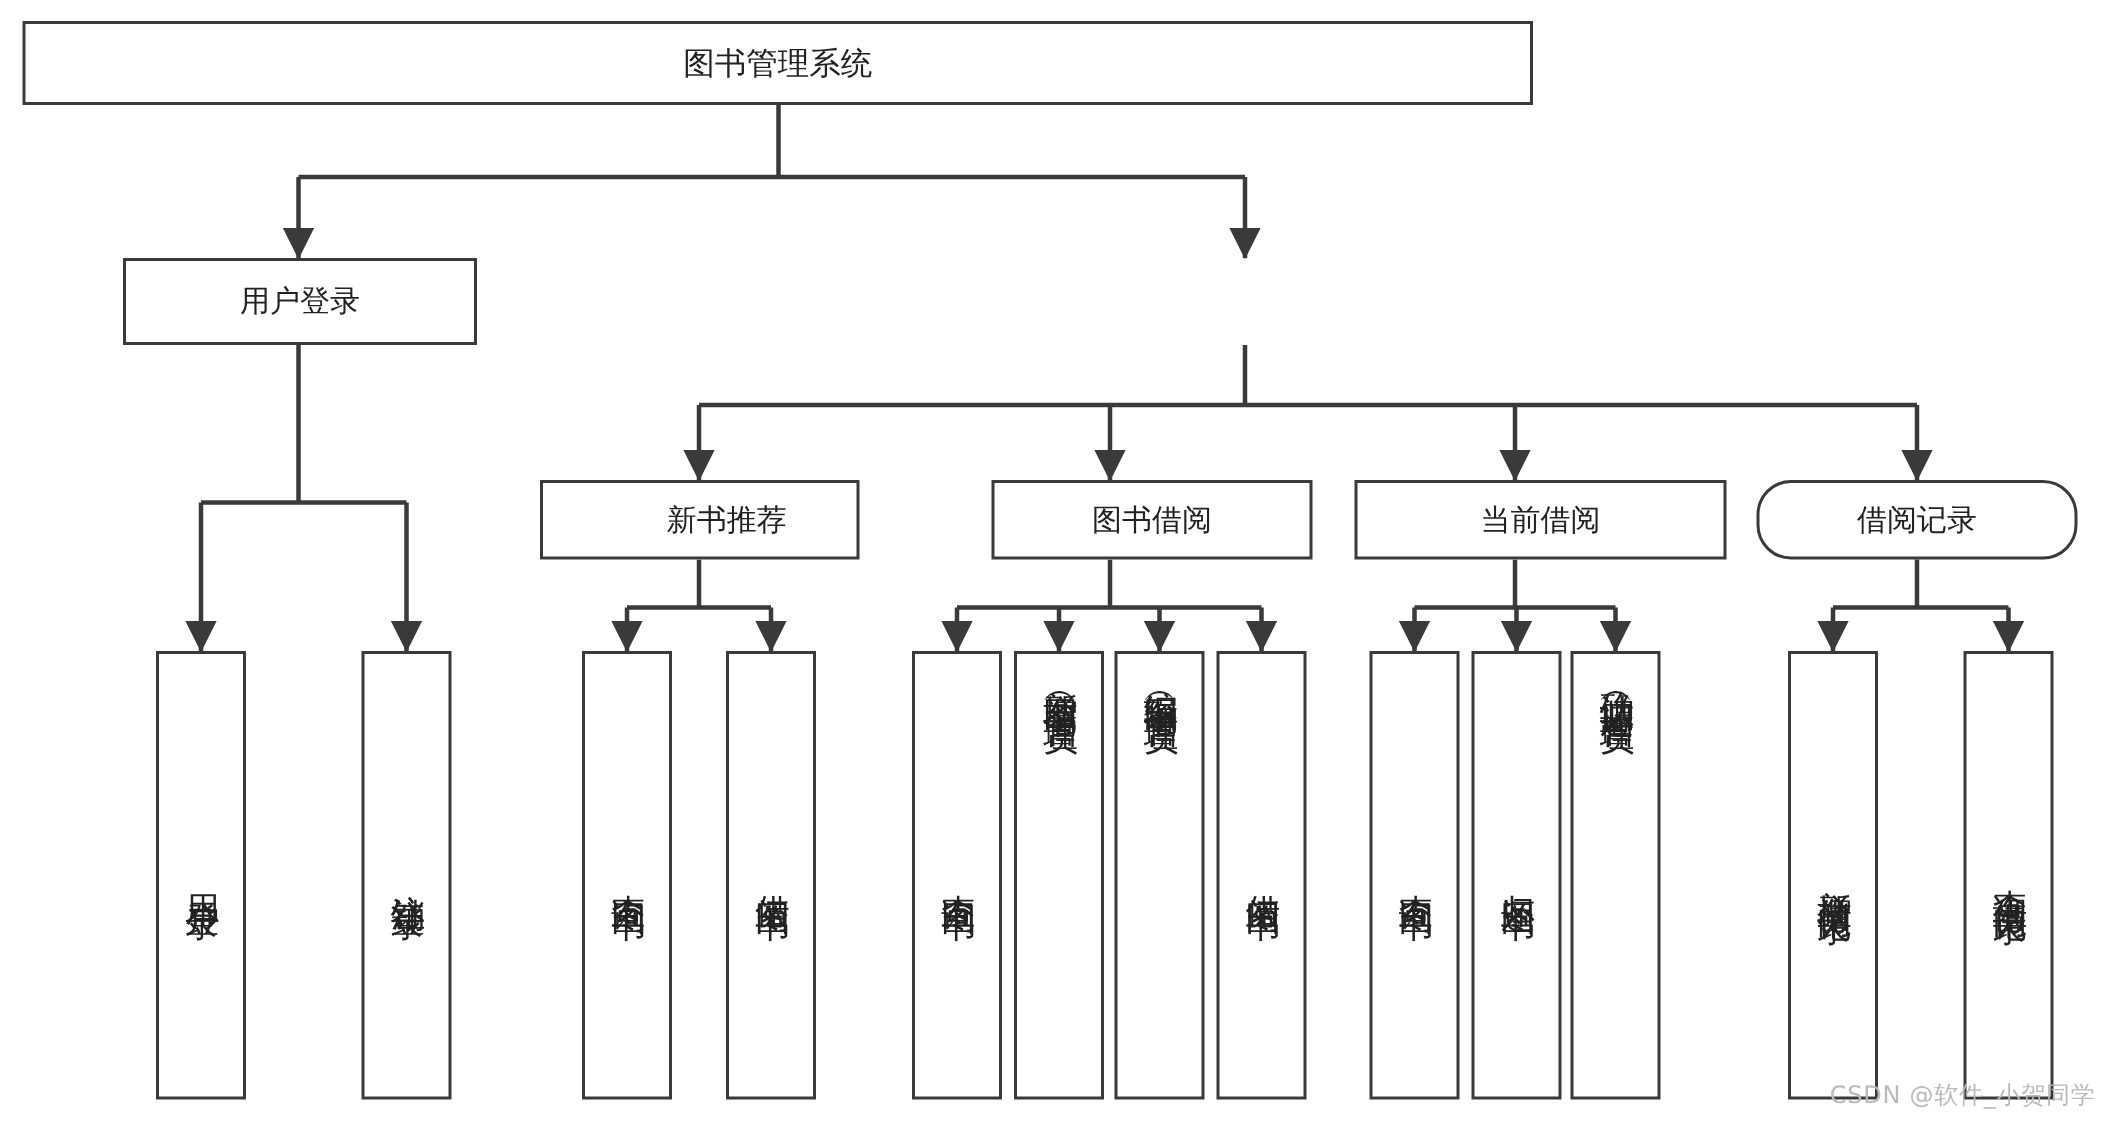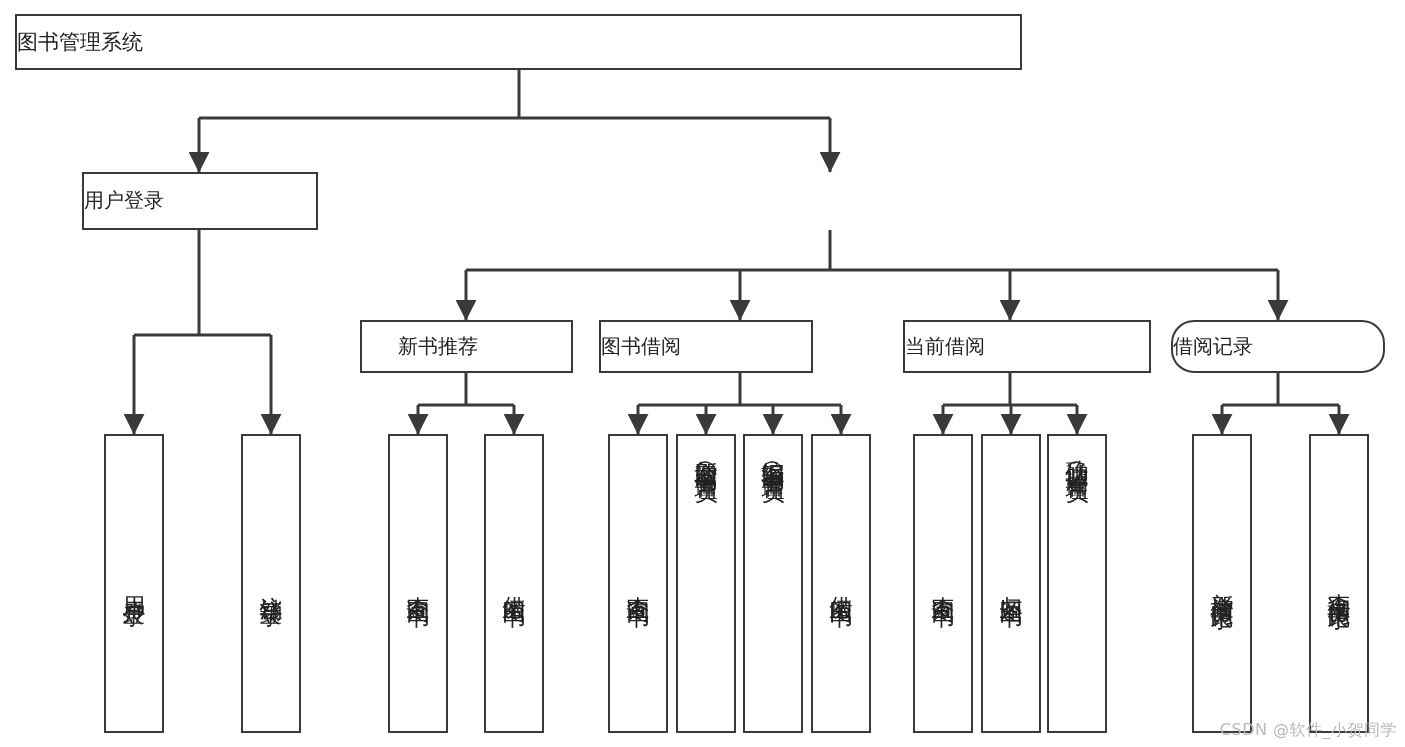--- a/index.html
+++ b/index.html
@@ -28,21 +28,21 @@
     pointer-events: none;
   }
   
   .node {
     position: absolute;
     box-sizing: border-box;
     background: #ffffff;
     border: 2px solid #3a3a3a;
     display: flex;
     align-items: center;
-    justify-content: flex-start;
+    justify-content: center;
     color: #222222;
   }
   .node .label {
     display: block;
     text-align: center;
     line-height: 1.18;
     white-space: nowrap;
   }
   
   .node.root {
@@ -152,21 +152,21 @@
 
   <div class="node branch" style="left:82px; top:172px; width:236px; height:58px;">
     <span class="label">用户登录</span>
   </div>
 
 
   <div class="node branch" style="left:360px; top:320px; width:213px; height:53px;padding-left:36px;">
     <span class="label">新书推荐</span>
   </div>
 
-  <div class="node branch" style="left:599px; top:320px; width:214px; height:53px;">
+  <div class="node branch" style="left:661px; top:320px; width:214px; height:53px;">
     <span class="label">图书借阅</span>
   </div>
 
   <div class="node branch" style="left:903px; top:320px; width:248px; height:53px;">
     <span class="label">当前借阅</span>
   </div>
 
   <div class="node branch" style="left:1171px; top:320px; width:214px; height:53px;border-radius:23px;">
     <span class="label">借阅记录</span>
   </div>

